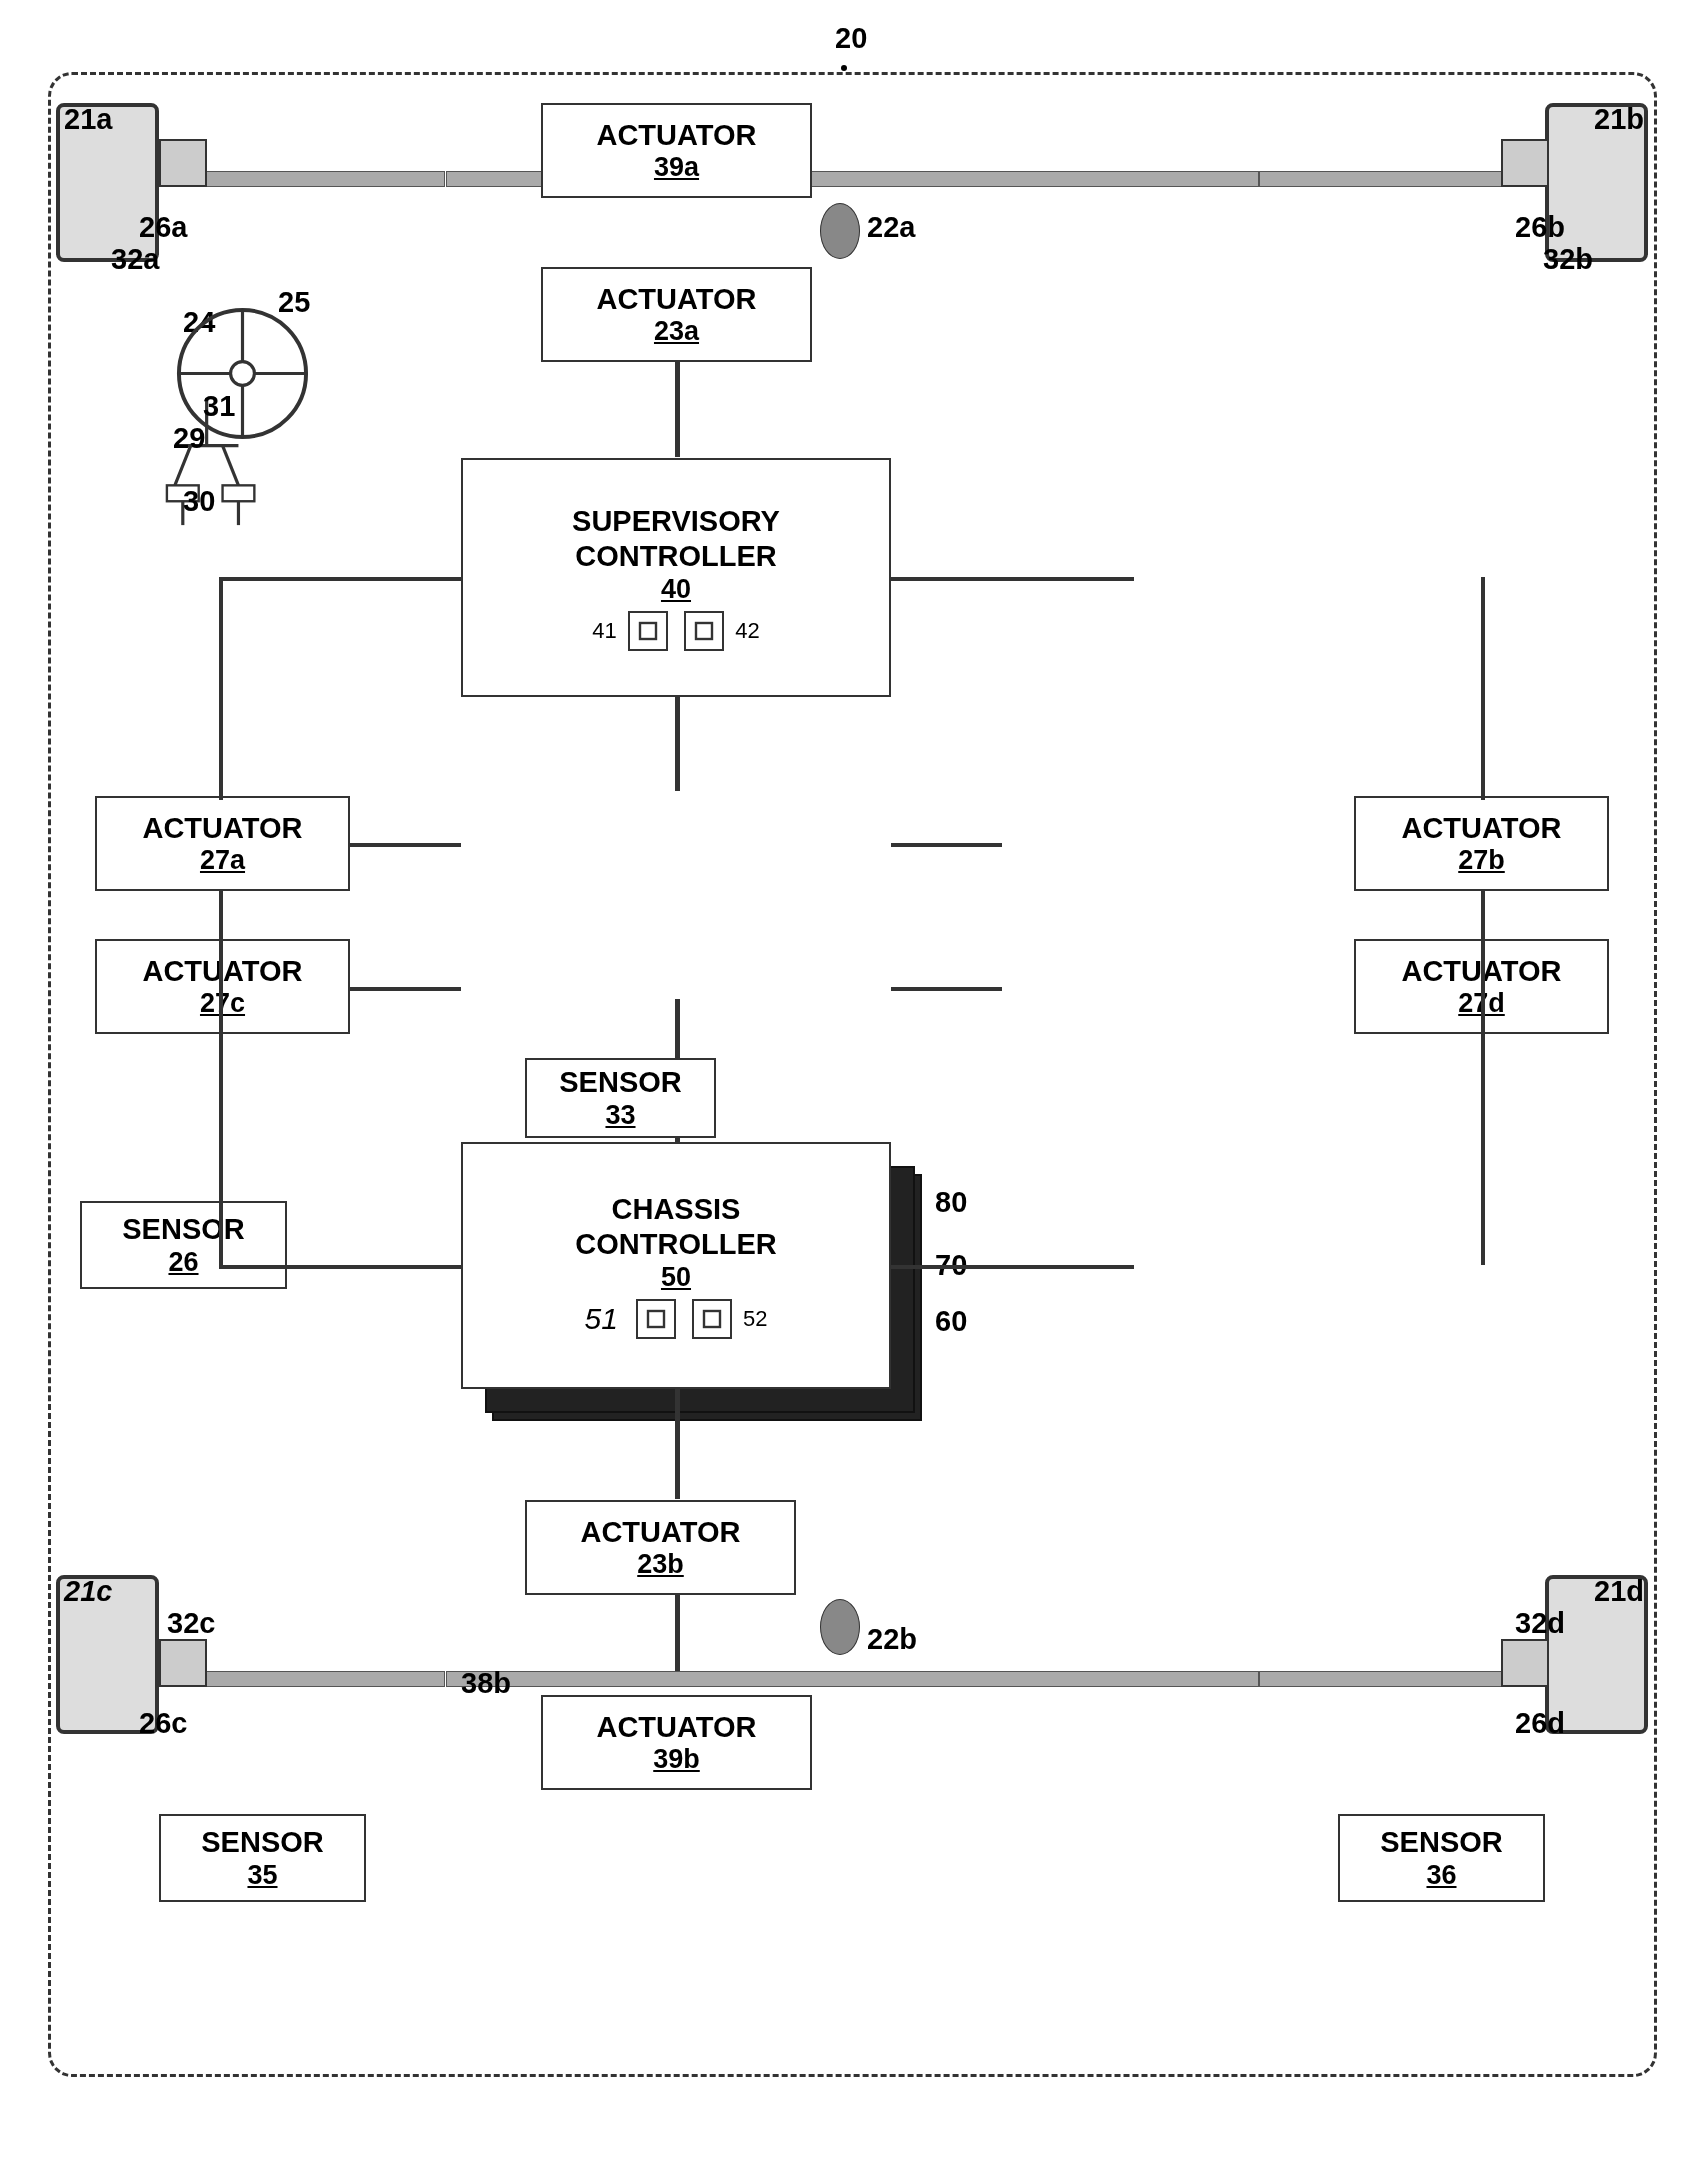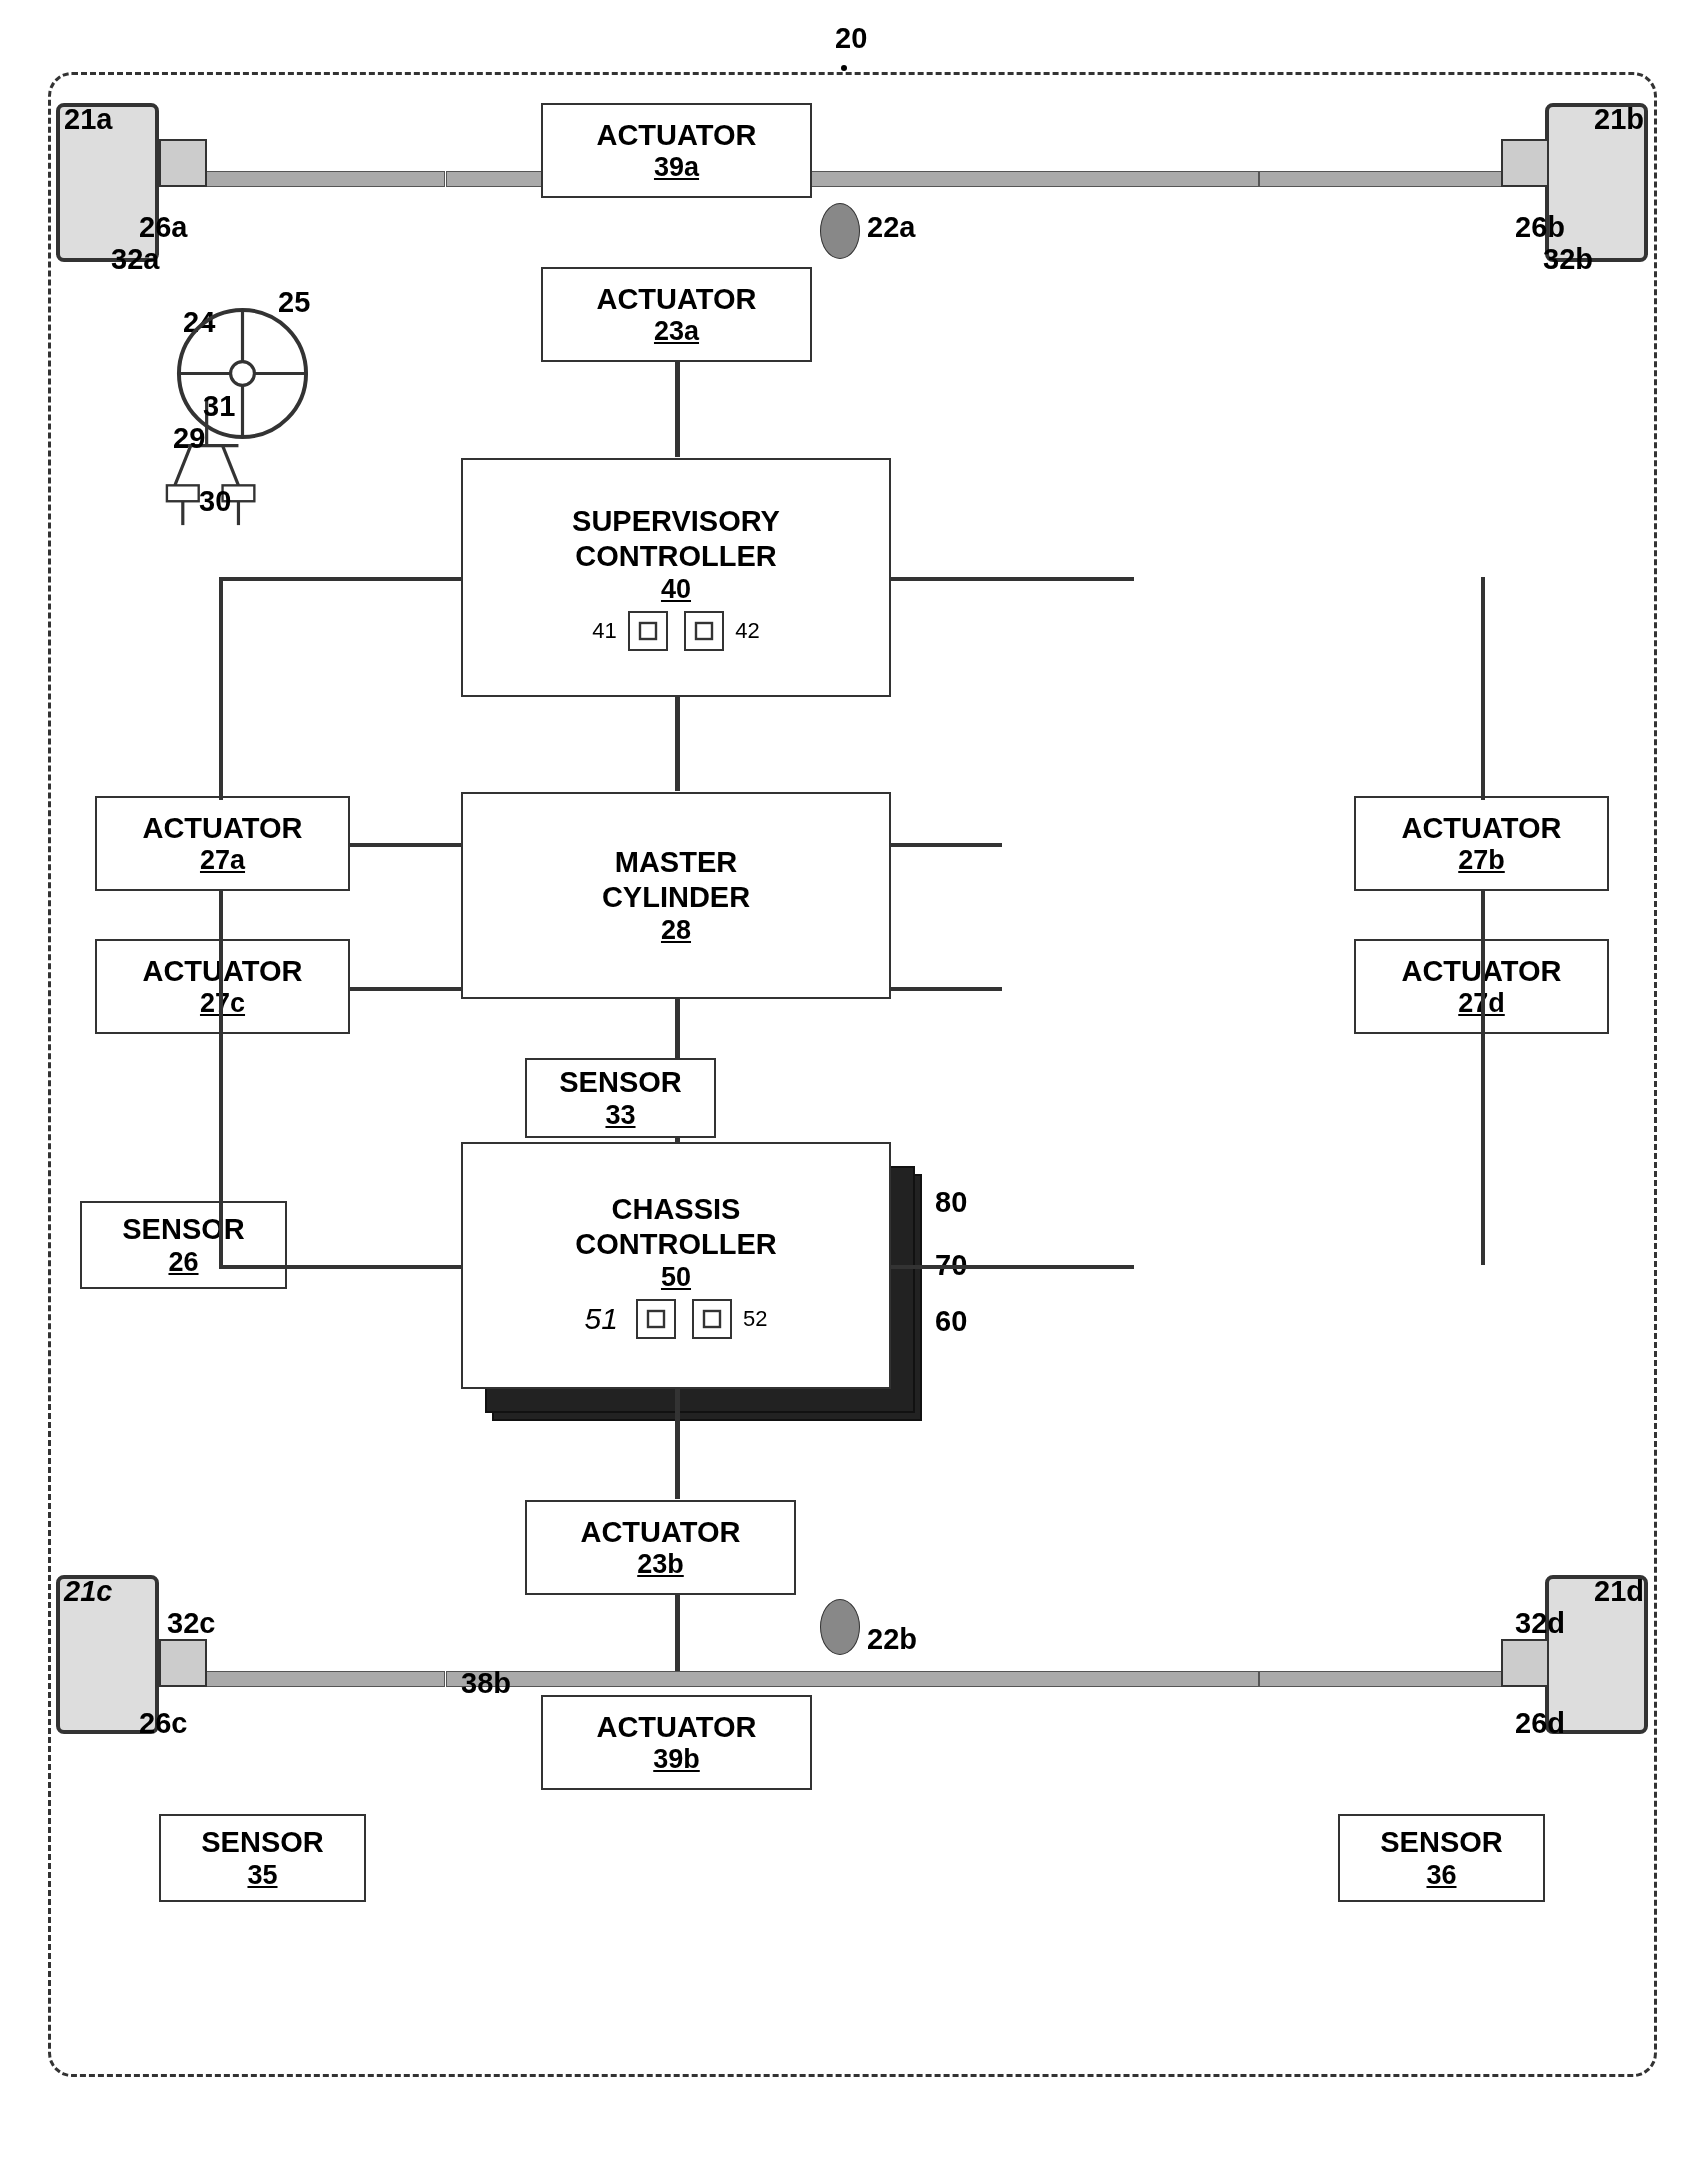--- a/index.html
+++ b/index.html
@@ -192,21 +192,21 @@
     <line x1="40" y1="80" x2="120" y2="80" stroke="#333" stroke-width="4"></line>
     <line x1="60" y1="80" x2="40" y2="130" stroke="#333" stroke-width="4"></line>
     <line x1="100" y1="80" x2="120" y2="130" stroke="#333" stroke-width="4"></line>
     <rect x="30" y="130" width="40" height="20" fill="none" stroke="#333" stroke-width="3"></rect>
     <rect x="100" y="130" width="40" height="20" fill="none" stroke="#333" stroke-width="3"></rect>
     <line x1="50" y1="150" x2="50" y2="180" stroke="#333" stroke-width="4"></line>
     <line x1="120" y1="150" x2="120" y2="180" stroke="#333" stroke-width="4"></line>
   </svg>
   <div class="lbl" style="top:390px; left:203px;">31</div>
   <div class="lbl" style="top:422px; left:173px;">29</div>
-  <div class="lbl" style="top:485px; left:199px;">30</div>
+  <div class="lbl" style="top:485px; left:183px;">30</div>
 
   <div class="box" style="top:458px; left:461px; width:430px; height:239px;">
     <div class="box-title">SUPERVISORY<br>CONTROLLER</div>
     <div class="box-num">40</div>
     <div class="controller-icons">
       <span style="font-size:22px; margin-right:3.2px;">41</span>
       <div class="small-box">
         <svg width="24" height="24" viewBox="0 0 30 30">
             <rect x="5" y="5" width="20" height="20" fill="none" stroke="#333" stroke-width="3"></rect>
           </svg>
@@ -215,24 +215,20 @@
         <svg width="24" height="24" viewBox="0 0 30 30">
             <rect x="5" y="5" width="20" height="20" fill="none" stroke="#333" stroke-width="3"></rect>
           </svg>
       </div>
       <span style="font-size:22px; margin-left:3.2px;">42</span>
     </div>
   </div>
 
   <div class="line" style="top:696px; left:675px; width:4.8px; height:95px;"></div>
 
-  <div class="box" style="top:792px; left:461px; width:430px; height:207px;">
-    <div class="box-title">MASTER<br>CYLINDER</div>
-    <div class="box-num">28</div>
-  </div>
 
   <div class="box" style="top:796px; left:95px; width:255px; height:95px;">
     <div class="box-title">ACTUATOR</div>
     <div class="box-num">27a</div>
   </div>
 
   <div class="line" style="top:843px; left:350px; width:111px; height:4px;"></div>
 
   <div class="box" style="top:796px; right:95px; width:255px; height:95px;">
     <div class="box-title">ACTUATOR</div>

